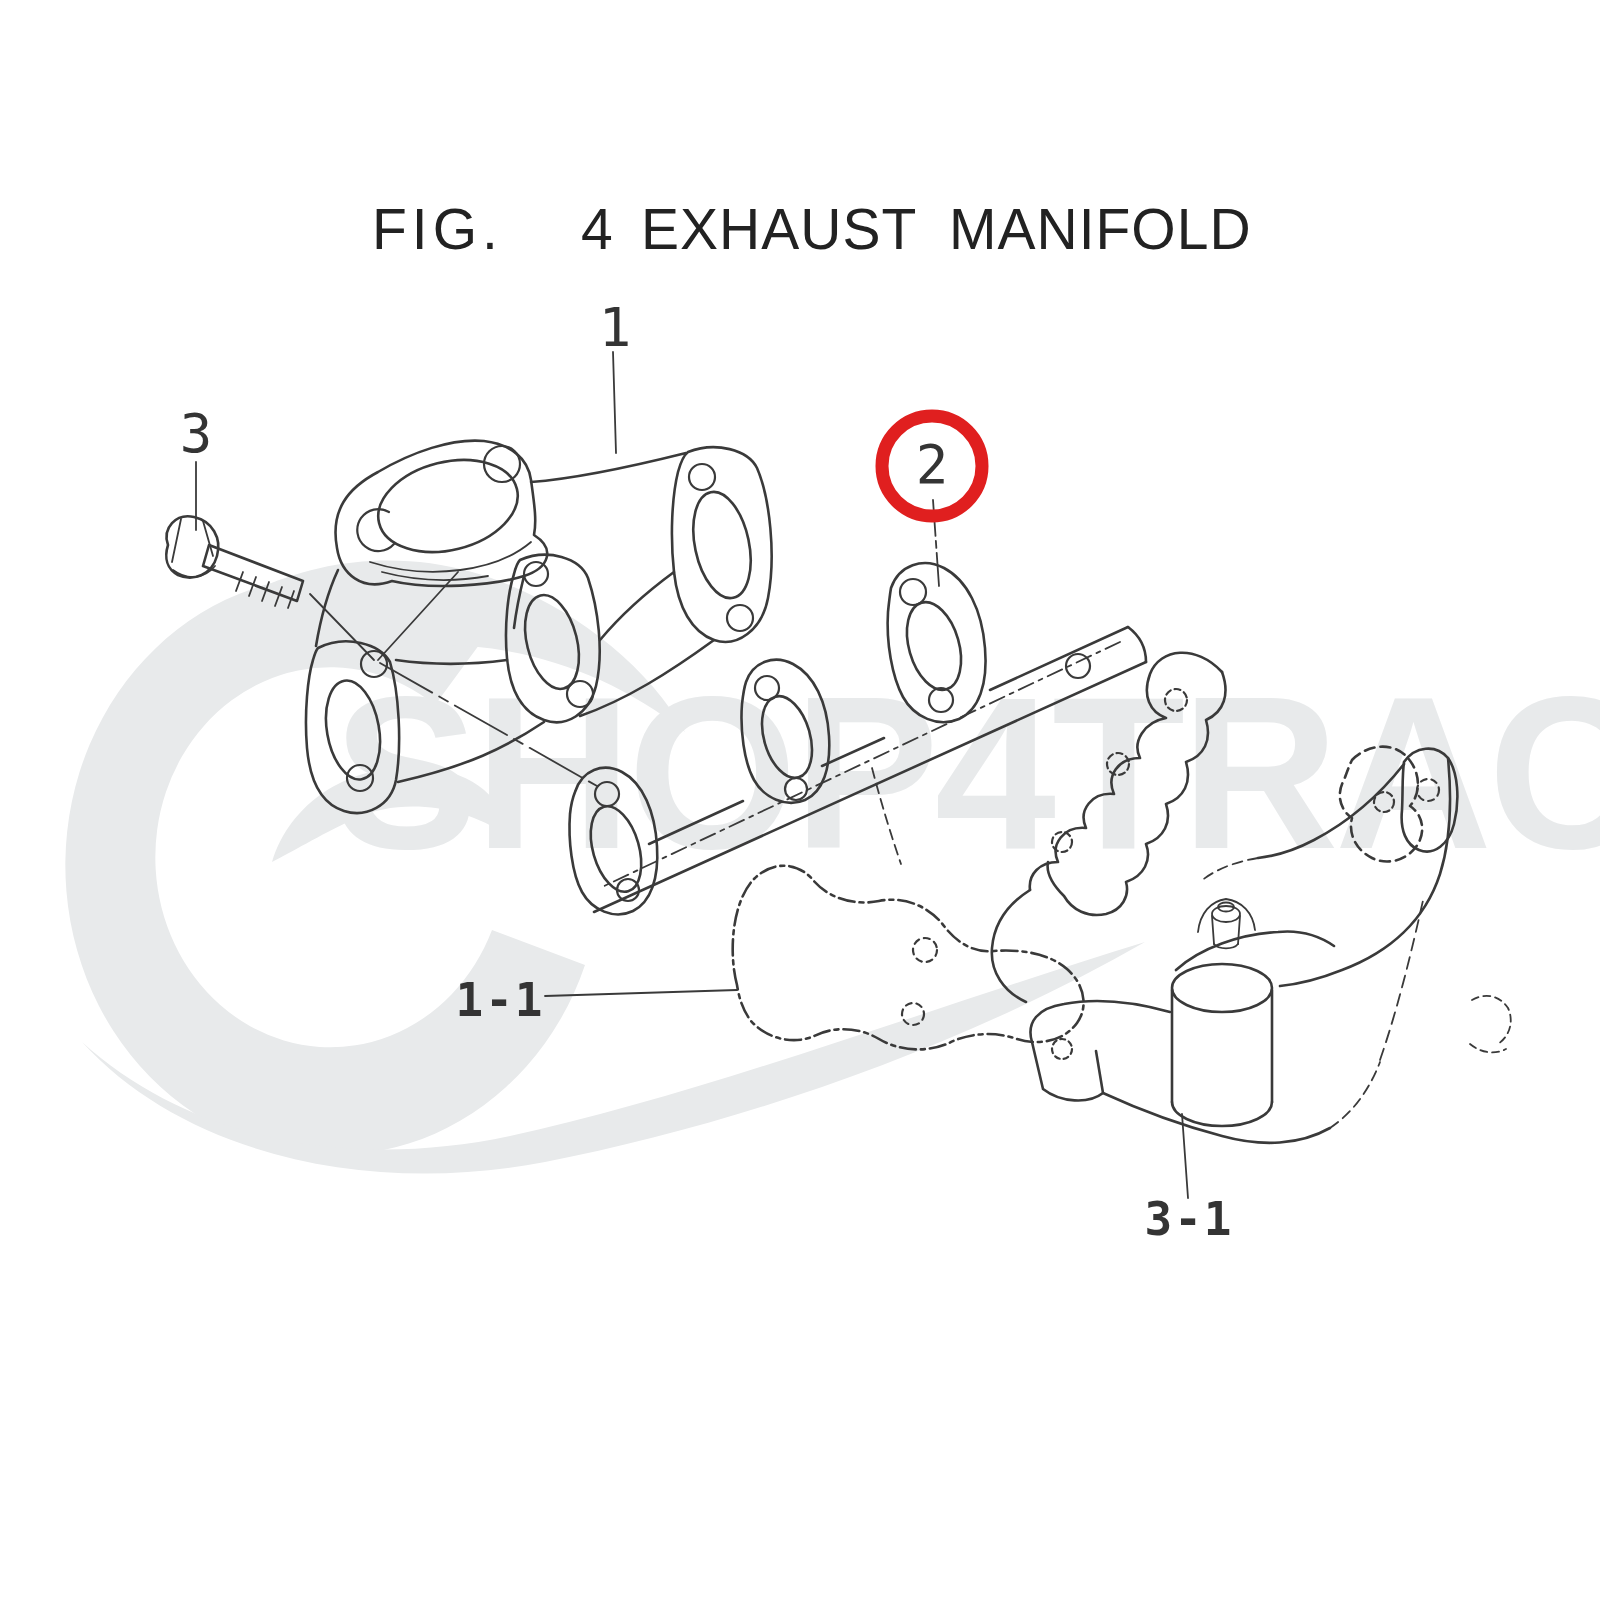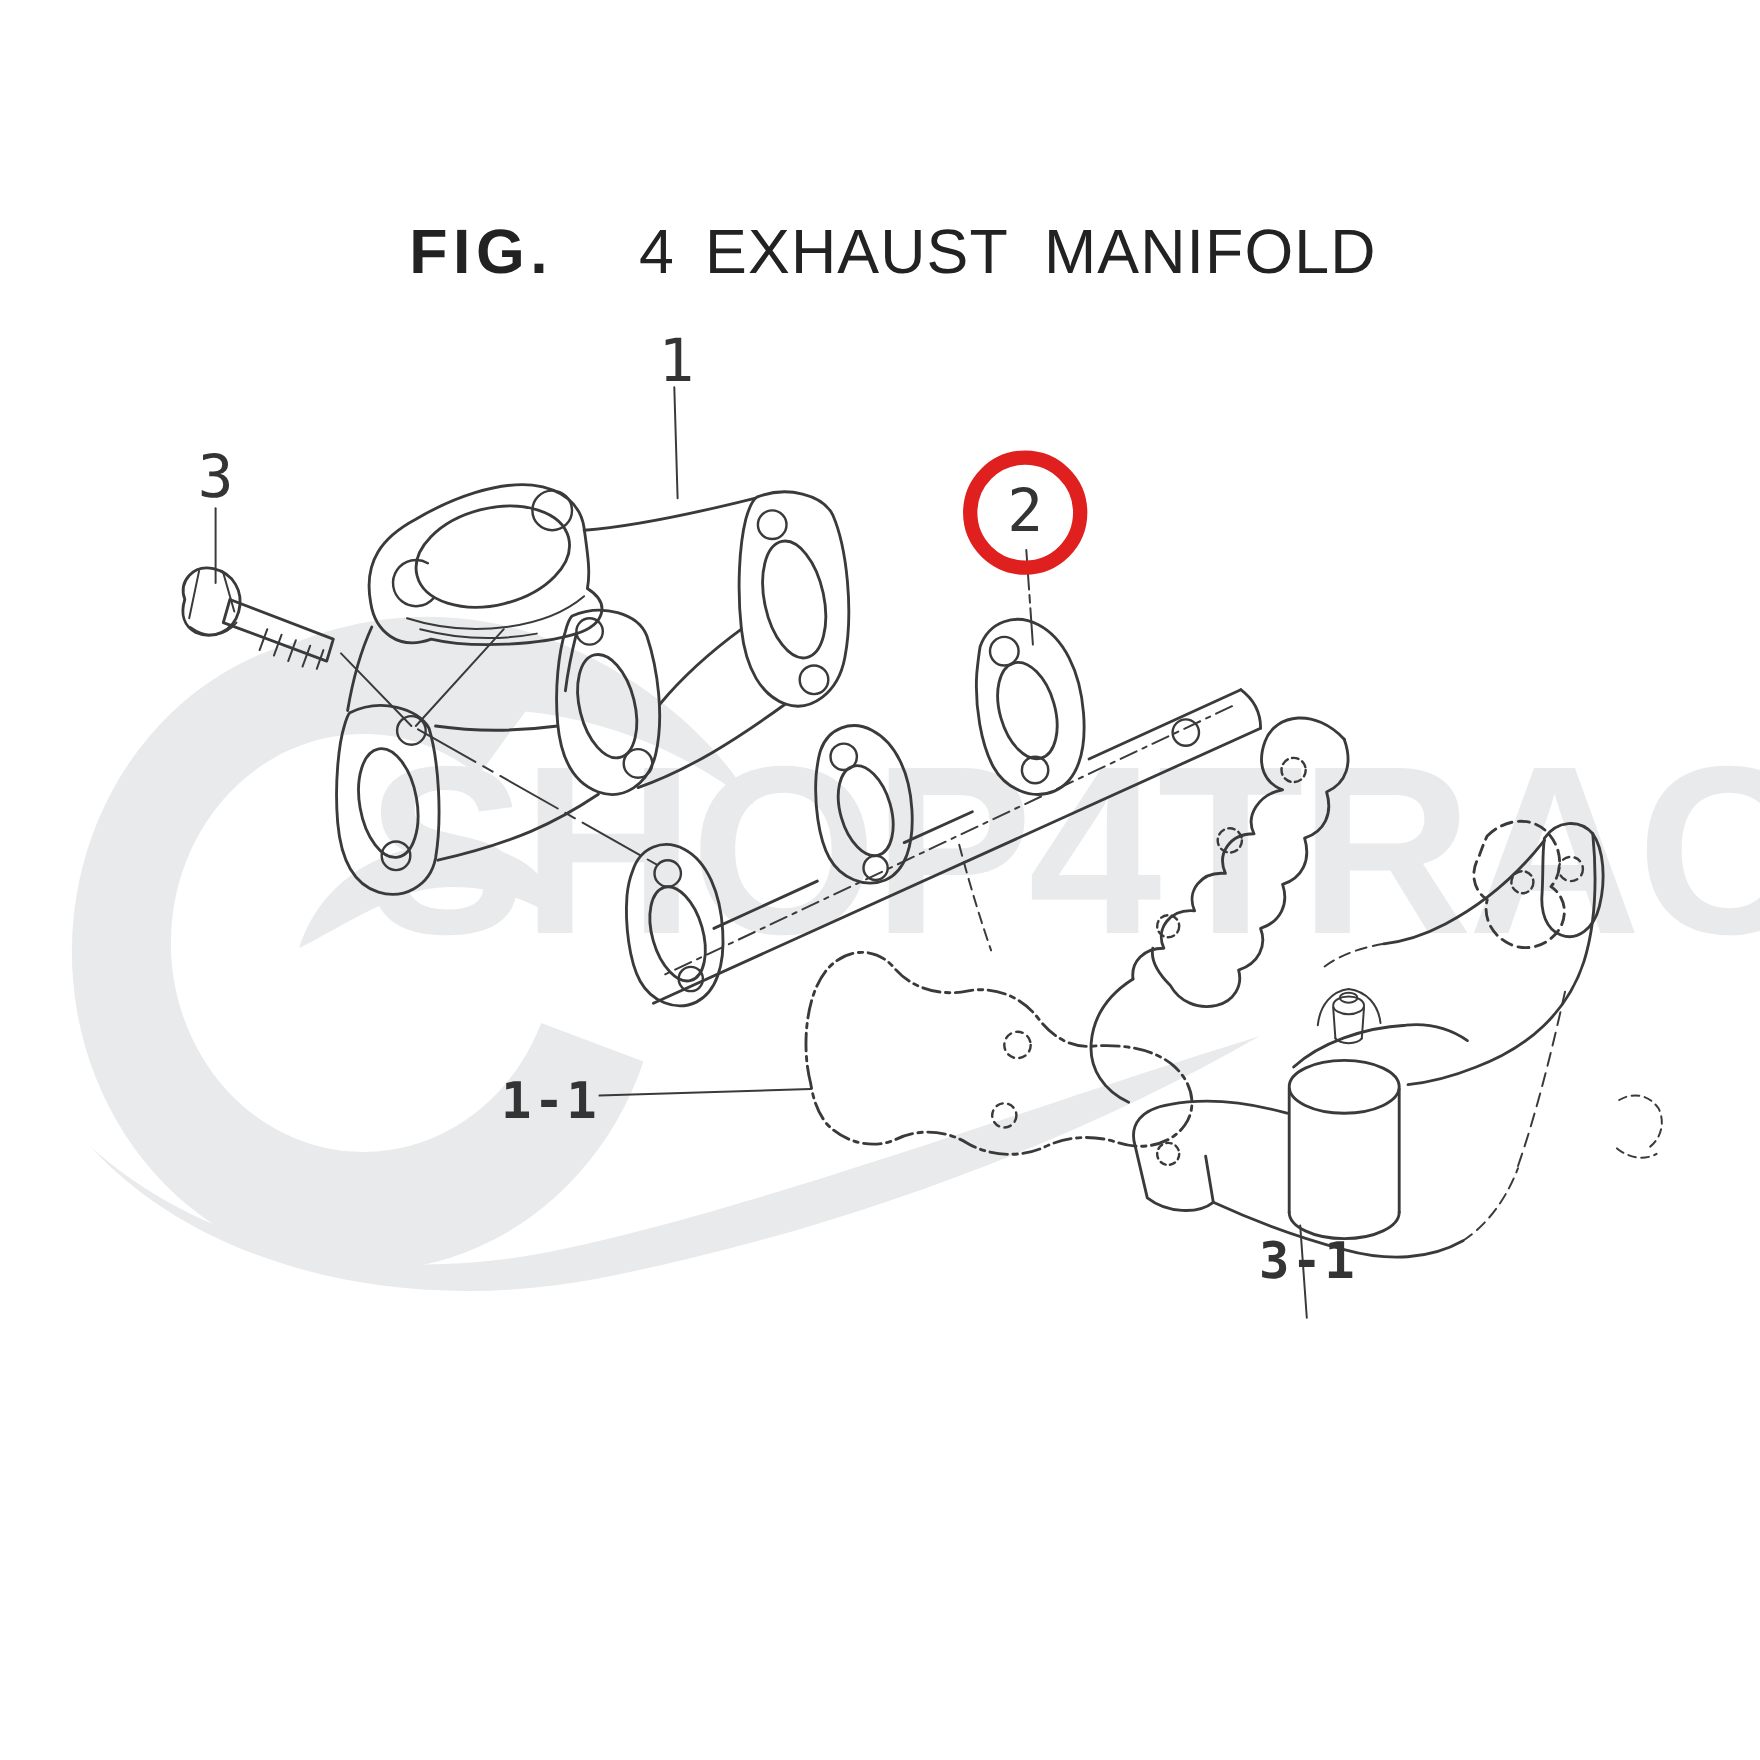--- a/index.html
+++ b/index.html
@@ -5,21 +5,21 @@
   html,body{margin:0;padding:0;background:#ffffff;}
   .stage{position:relative;width:1600px;height:1600px;background:#ffffff;overflow:hidden;
          font-family:"Liberation Sans",sans-serif;}
   .stage svg{position:absolute;left:0;top:0;}
   .ln{fill:none;stroke:#3a3a3a;stroke-width:2.6;stroke-linecap:round;stroke-linejoin:round;}
   .thin{stroke-width:1.8;}
   .hole{stroke-width:2.2;}
   .wm{fill:#e8eaeb;stroke:none;}
   .title-row{position:absolute;top:196px;height:60px;color:#222;font-size:57px;
              font-weight:400;white-space:nowrap;}
-  .t-fig{left:372px;letter-spacing:5px;font-weight:bold;}
+  .t-fig{left:372px;letter-spacing:5px;}
   .t-num{left:581px;letter-spacing:0;}
   .t-name{left:641px;letter-spacing:1px;word-spacing:16px;}
   .callout{position:absolute;transform:translate(-50%,-50%);color:#343434;
            font-family:"DejaVu Sans Mono",monospace;font-size:54px;line-height:1;
            white-space:nowrap;}
   .callout.small{font-size:46px;letter-spacing:2px;font-weight:bold;}
 </style>
 </head>
 <body>
 
@@ -212,15 +212,15 @@
   </svg>
 
   <div class="title-row t-fig">FIG.</div>
   <div class="title-row t-num">4</div>
   <div class="title-row t-name">EXHAUST MANIFOLD</div>
 
   <div class="callout" style="left:615px;top:328px;">1</div>
   <div class="callout" style="left:932px;top:465px;">2</div>
   <div class="callout" style="left:196px;top:434px;">3</div>
   <div class="callout small" style="left:500px;top:1000px;">1-1</div>
-  <div class="callout small" style="left:1189px;top:1146px;">3-1</div>
+  <div class="callout small" style="left:1189px;top:1219px;">3-1</div>
 
 </div>
 
 </body></html>

